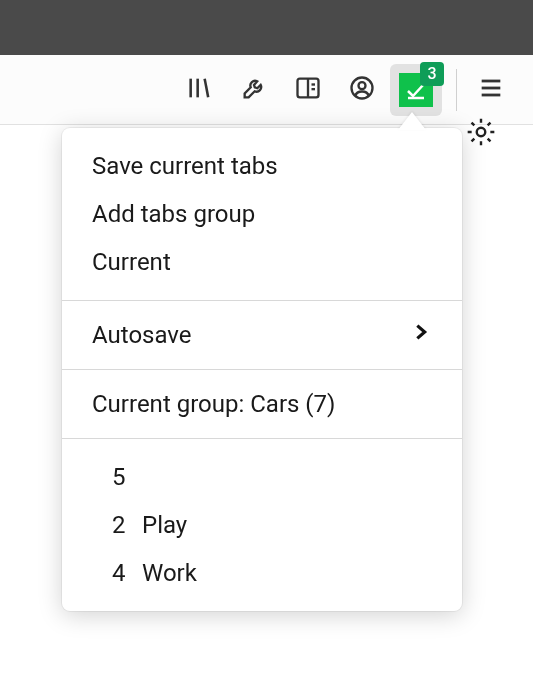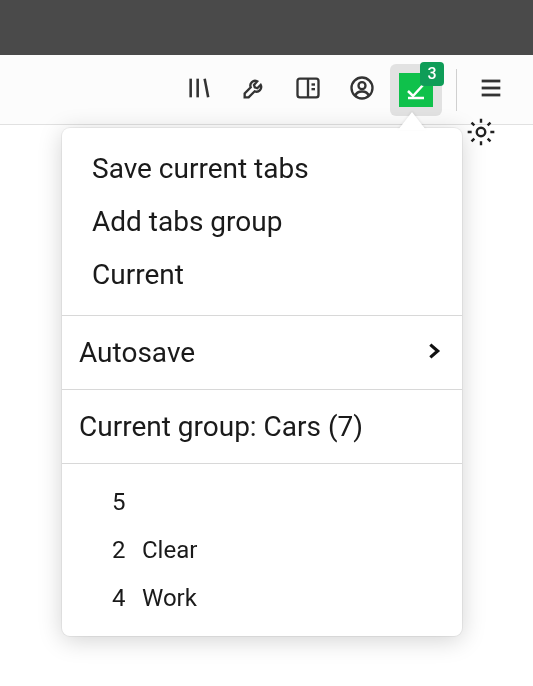--- a/index.html
+++ b/index.html
@@ -124,37 +124,37 @@
       border-radius: 8px;
       box-shadow: 0 4px 24px rgba(0,0,0,0.18), 0 0 0 1px rgba(0,0,0,0.05);
       z-index: 10;
       overflow: hidden;
     }
     .popup-section {
       padding: 14px 0;
     }
     .popup-item {
       padding: 10px 30px;
-      font-size: 28px;
+      font-size: 24px;
       color: #1a1a1a;
       cursor: pointer;
       display: flex;
       align-items: center;
       justify-content: space-between;
     }
     .popup-item .chevron svg {
       width: 22px;
       height: 22px;
     }
     .popup-divider {
       height: 1px;
       background: #d8d8d8;
     }
     .popup-item.single {
-      padding: 20px 17px;
+      padding: 20px 30px;
     }
     .group-list {
       padding: 14px 0;
     }
     .group-item {
       display: flex;
       align-items: center;
       padding: 10px 30px 10px 30px;
       font-size: 24px;
       color: #1a1a1a;
@@ -270,20 +270,20 @@
   <div class="popup-item single">
     <span>Current group: Cars (7)</span>
   </div>
   <div class="popup-divider"></div>
   <div class="group-list">
     <div class="group-item">
       <span class="group-count">5</span>
     </div>
     <div class="group-item">
       <span class="group-count">2</span>
-      <span class="group-name">Clear</span>
+      <span class="group-name">Play</span>
     </div>
     <div class="group-item">
       <span class="group-count">4</span>
       <span class="group-name">Work</span>
     </div>
   </div>
 </div>
 
 </body></html>

